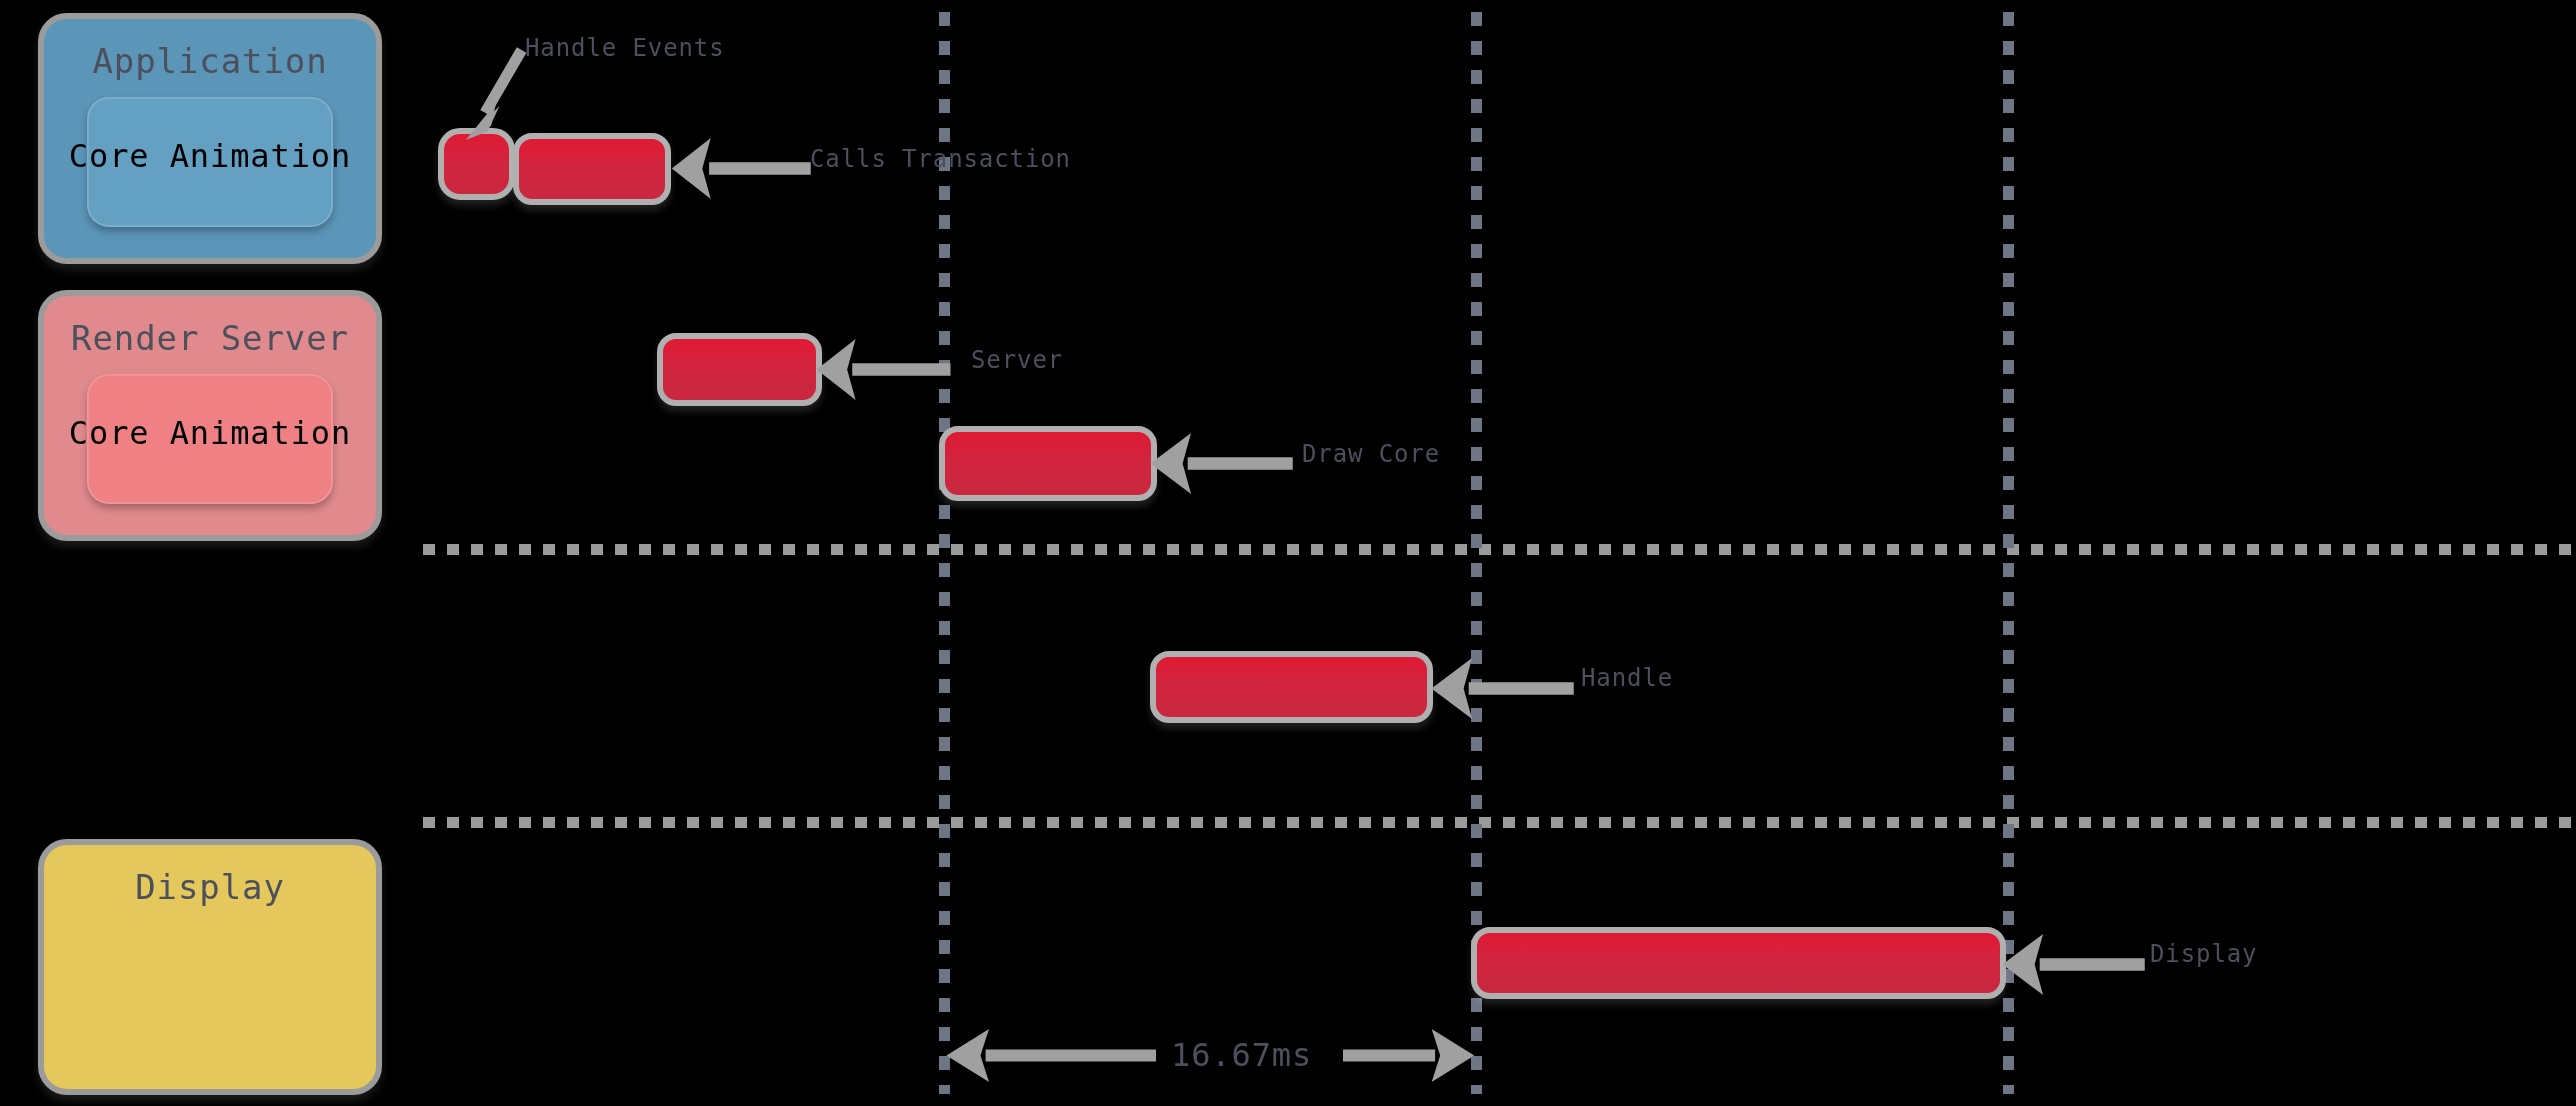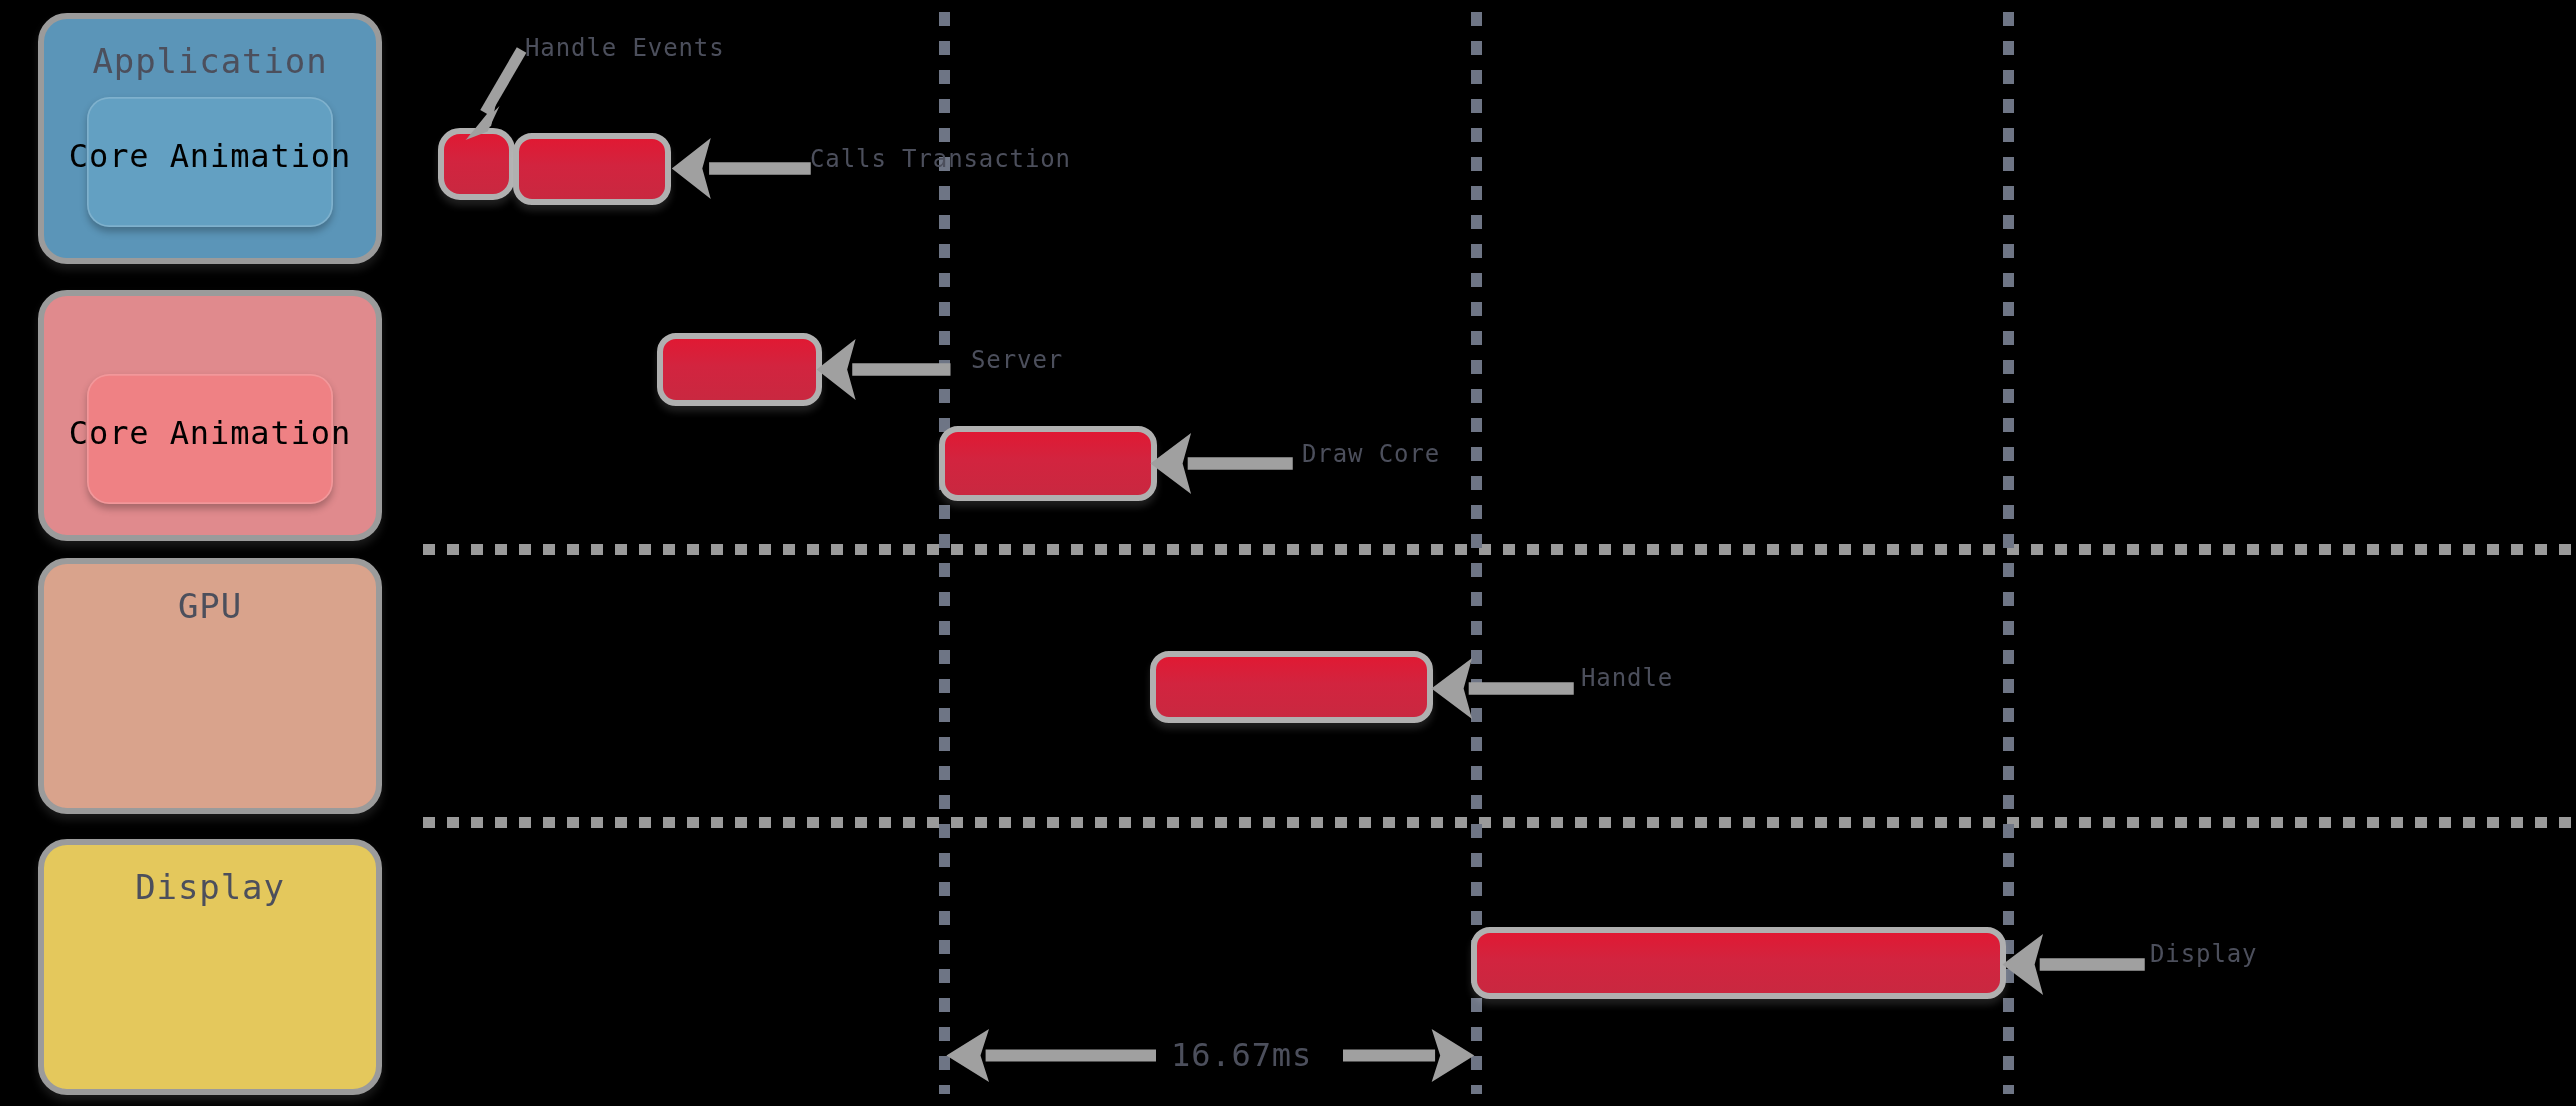--- a/index.html
+++ b/index.html
@@ -98,28 +98,26 @@
 <div id="stage">
 
   <div class="lane" style="left:24px;top:12.8px;width:344px;height:251px;background:#5b95b8;">
     <div class="lane-title">Application</div>
     <div class="lane-inner" style="background:#63a0c2;">
       <span class="lane-inner-label">Core Animation</span>
     </div>
   </div>
 
   <div class="lane" style="left:24px;top:290px;width:344px;height:251px;background:#e08a8d;">
+    <div class="lane-title">Render Server</div>
     <div class="lane-inner" style="background:#ef8184;">
       <span class="lane-inner-label">Core Animation</span>
     </div>
   </div>
 
-  <div class="lane" style="left:24px;top:558px;width:344px;height:256px;background:#d9a38c;">
-    <div class="lane-title">GPU</div>
-  </div>
 
   <div class="lane" style="left:24px;top:839px;width:344px;height:256px;background:#e4c85c;">
     <div class="lane-title">Display</div>
   </div>
 
   <div class="hline" style="left:409px;top:544px;width:2167px;"></div>
   <div class="hline" style="left:409px;top:817px;width:2167px;"></div>
 
   <div class="vline" style="left:925px;top:12px;height:1082px;"></div>
   <div class="vline" style="left:1457px;top:12px;height:1082px;"></div>

